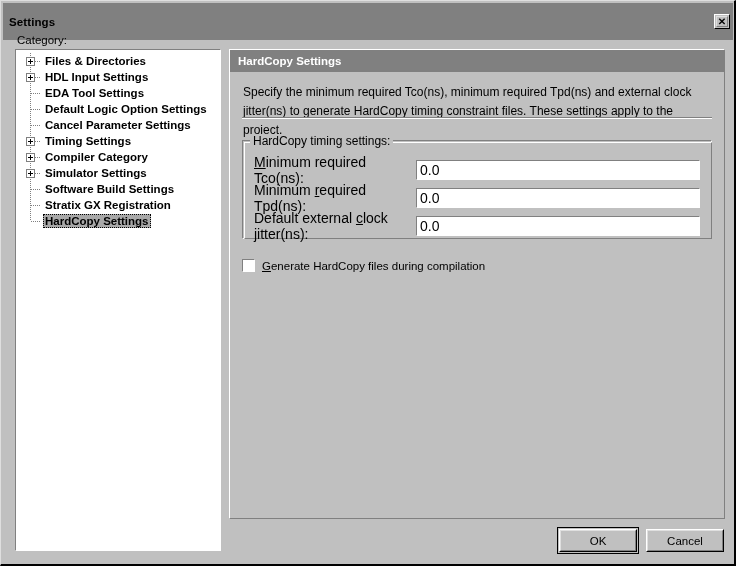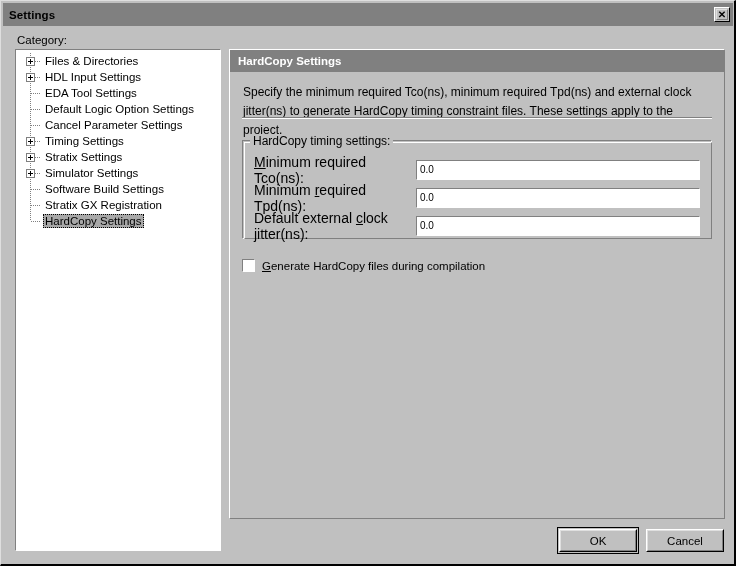--- a/index.html
+++ b/index.html
@@ -23,21 +23,21 @@
     border-left: 1px solid #dfdfdf;
     border-right: 2px solid #000000;
     border-bottom: 2px solid #000000;
     overflow: hidden;
   }
 
   
   #titlebar {
     position: absolute;
     left: 2px; top: 2px;
-    width: 730px; height: 23px;
+    width: 730px; height: 37px;
     background: #808080;
     display: flex;
     align-items: center;
   }
   #title-text {
     color: #000000;
     font-weight: bold;
     font-size: 11.5px;
     margin-left: 6px;
     letter-spacing: 0.1px;
@@ -150,20 +150,21 @@
     content: "";
     position: absolute;
     left: 3px; top: 1px;
     width: 1px; height: 5px;
     background: #000000;
   }
   .tree-label {
     font-size: 11.5px;
     padding: 0 2px;
     line-height: 14px;
+    font-weight: bold;
   }
   .tree-row.selected .tree-label {
     background: #a8a8a8;
     color: #000000;
     outline: 1px dotted #000000;
     outline-offset: -1px;
   }
 
   
   #right-panel {
@@ -256,21 +257,21 @@
     flex: 1;
     height: 20px;
     background: #ffffff;
     border-top: 1px solid #808080;
     border-left: 1px solid #808080;
     border-right: 1px solid #ffffff;
     border-bottom: 1px solid #ffffff;
     display: flex;
     align-items: center;
     padding-left: 3px;
-    font-size: 10px;
+    font-size: 14px;
     cursor: text;
   }
 
   
   #checkbox-row {
     position: absolute;
     left: 12px; top: 209px;
     display: flex;
     align-items: center;
     cursor: default;
@@ -376,21 +377,21 @@
         <span class="tree-gutter">
             <span class="expander"></span>
           </span>
         <span class="tree-label">Timing Settings</span>
       </div>
 
       <div class="tree-row">
         <span class="tree-gutter">
             <span class="expander"></span>
           </span>
-        <span class="tree-label">Stratix Settings</span>
+        <span class="tree-label">Compiler Category</span>
       </div>
 
       <div class="tree-row">
         <span class="tree-gutter">
             <span class="expander"></span>
           </span>
         <span class="tree-label">Simulator Settings</span>
       </div>
 
       <div class="tree-row">

